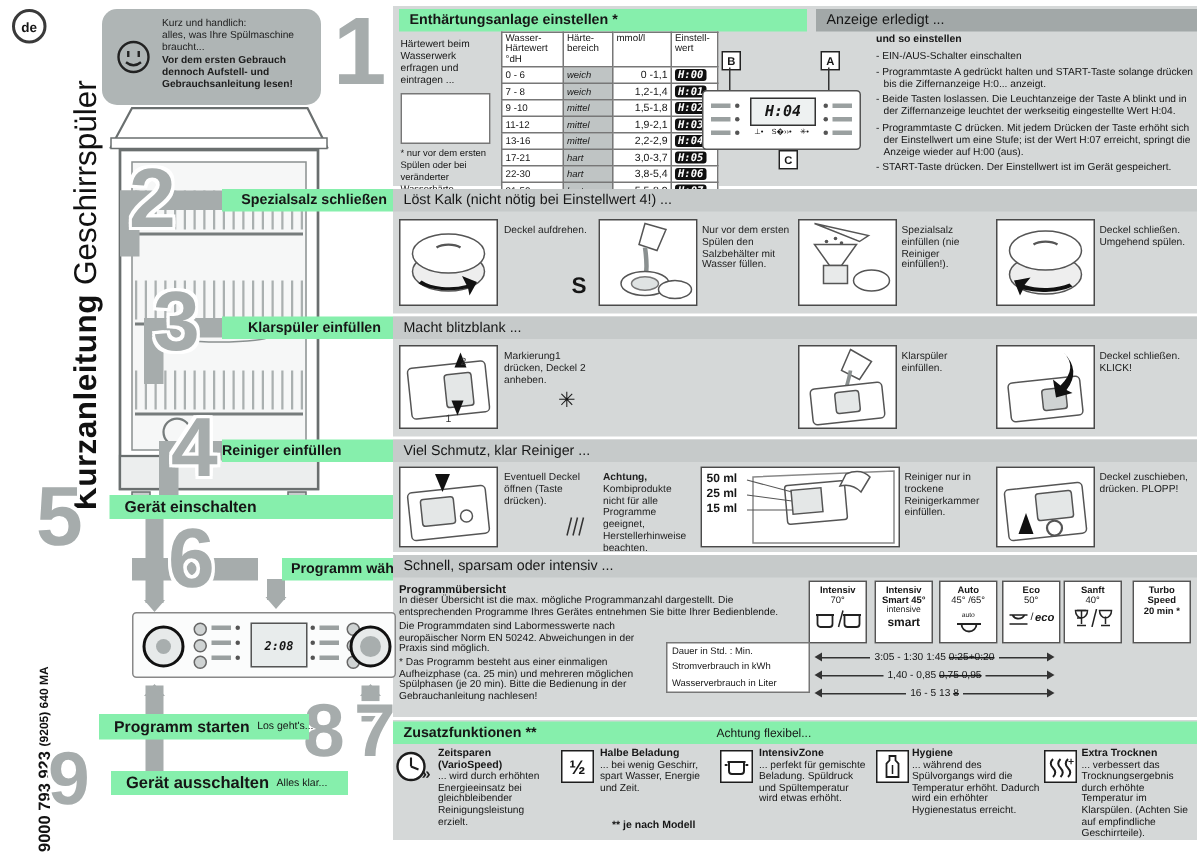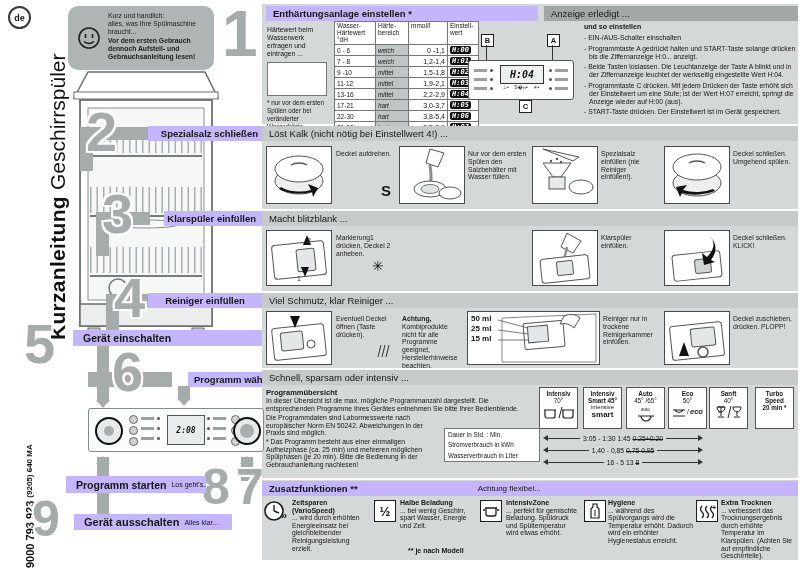--- a/index.html
+++ b/index.html
@@ -23,21 +23,21 @@
   .smiley{position:absolute;left:9px;top:20px}
   
   .num{position:absolute;font-weight:bold;color:#a6acac;line-height:1;
        text-shadow:-2px -2px 0 #fff,2px -2px 0 #fff,-2px 2px 0 #fff,2px 2px 0 #fff,0 2px 0 #fff,0 -2px 0 #fff,2px 0 0 #fff,-2px 0 0 #fff}
   
   .conn{position:absolute;background:#a6acac}
   .ahd{position:absolute;width:0;height:0;border:7px solid transparent}
   .ahd.down{border-top:8px solid #a6acac}
   .ahd.up{border-bottom:8px solid #a6acac}
   
-  .bar{position:absolute;background:#c4b5fd;display:flex;align-items:center;box-sizing:border-box;height:15px}
+  .bar{position:absolute;background:#86efac;display:flex;align-items:center;box-sizing:border-box;height:15px}
   .bar .lbl{font-weight:bold;font-size:9.5px;white-space:nowrap}
   .bar .tag{font-size:7px;margin-left:5px;white-space:nowrap}
   .strip{position:absolute;background:#c6caca;height:15px;display:flex;align-items:center;
          padding-left:7px;font-size:9.5px;box-sizing:border-box;white-space:nowrap}
   .panel{position:absolute;background:#d5d8d8}
   
   .illu{position:absolute;background:#fff;border:1px solid #4a4a4a;box-sizing:border-box;overflow:hidden}
   .cap{position:absolute;font-size:6.8px;line-height:7.8px;color:#1d1d1d}
   .glyph{position:absolute;font-weight:bold}
   
@@ -322,21 +322,21 @@
   <svg width="64" height="56" viewBox="0 0 64 56">
       <ellipse cx="32" cy="36" rx="24" ry="13" fill="#eee" stroke="#555"></ellipse>
       <ellipse cx="32" cy="20" rx="24" ry="13" fill="#fff" stroke="#555"></ellipse>
       <path d="M24 16 a10 5 0 0 1 16 0" fill="none" stroke="#555" stroke-width="1.5"></path>
       <path d="M48 42 a24 11 0 0 1 -30 1 l4-5 l-11 2 l4 10 l2-4 a28 13 0 0 0 33-2 Z" fill="#111"></path>
     </svg>
 </div>
 <div class="cap" style="left:733px;top:150px;width:60px">Deckel schließen. Umgehend spülen.</div>
 
 <div class="panel" style="left:262px;top:211px;width:536px;height:80px"></div>
-<div class="bar" style="left:164px;top:211px;width:114px;justify-content:flex-end;padding-right:22px">
+<div class="bar" style="left:148px;top:211px;width:114px;justify-content:flex-end;padding-right:8px">
   <span class="lbl">Klarspüler einfüllen</span>
 </div>
 <div class="strip" style="left:262px;top:211px;width:536px">Macht blitzblank ...</div>
 
 <div class="illu" style="left:266px;top:230px;width:66px;height:56px">
   <svg width="64" height="54" viewBox="0 0 64 54">
       <rect x="6" y="12" width="52" height="34" rx="3" fill="#fff" stroke="#555" transform="rotate(-6 32 29)"></rect>
       <rect x="30" y="18" width="18" height="22" rx="2" fill="#e4e7e7" stroke="#555" transform="rotate(-6 39 29)"></rect>
       <path d="M36 14 l4-10 l4 10 Z" fill="#111"></path>
       <path d="M34 46 l4-10 l4 10 Z" fill="#111" transform="rotate(180 38 41)"></path>
@@ -358,21 +358,21 @@
 <div class="illu" style="left:664px;top:230px;width:66px;height:56px">
   <svg width="64" height="54" viewBox="0 0 64 54">
       <rect x="8" y="22" width="48" height="26" rx="3" fill="#fff" stroke="#555" transform="rotate(-6 32 35)"></rect>
       <rect x="30" y="28" width="16" height="14" rx="2" fill="#cfd3d3" stroke="#555" transform="rotate(-6 38 35)"></rect>
       <path d="M44 4 q10 10 -2 22 l-5-4 l2 12 l11-3 l-4-2 q10 -13 -2 -25 Z" fill="#111"></path>
     </svg>
 </div>
 <div class="cap" style="left:733px;top:234px;width:60px">Deckel schließen. KLICK!</div>
 
 <div class="panel" style="left:262px;top:293px;width:536px;height:75px"></div>
-<div class="bar" style="left:148px;top:293px;width:114px;justify-content:center;padding-right:0">
+<div class="bar" style="left:148px;top:293px;width:114px;justify-content:flex-start;padding-right:0">
   <span class="lbl">Reiniger einfüllen</span>
 </div>
 <div class="strip" style="left:262px;top:293px;width:536px">Viel Schmutz, klar Reiniger ...</div>
 
 <div class="illu" style="left:266px;top:311px;width:66px;height:54px">
   <svg width="64" height="52" viewBox="0 0 64 52">
       <rect x="6" y="14" width="52" height="32" rx="3" fill="#fff" stroke="#555" transform="rotate(-6 32 30)"></rect>
       <rect x="14" y="20" width="22" height="18" rx="2" fill="#e4e7e7" stroke="#555" transform="rotate(-6 25 29)"></rect>
       <path d="M28 4 l5 12 h-10 Z" fill="#111" transform="rotate(180 28 10)"></path>
       <circle cx="44" cy="32" r="4" fill="none" stroke="#555"></circle>

